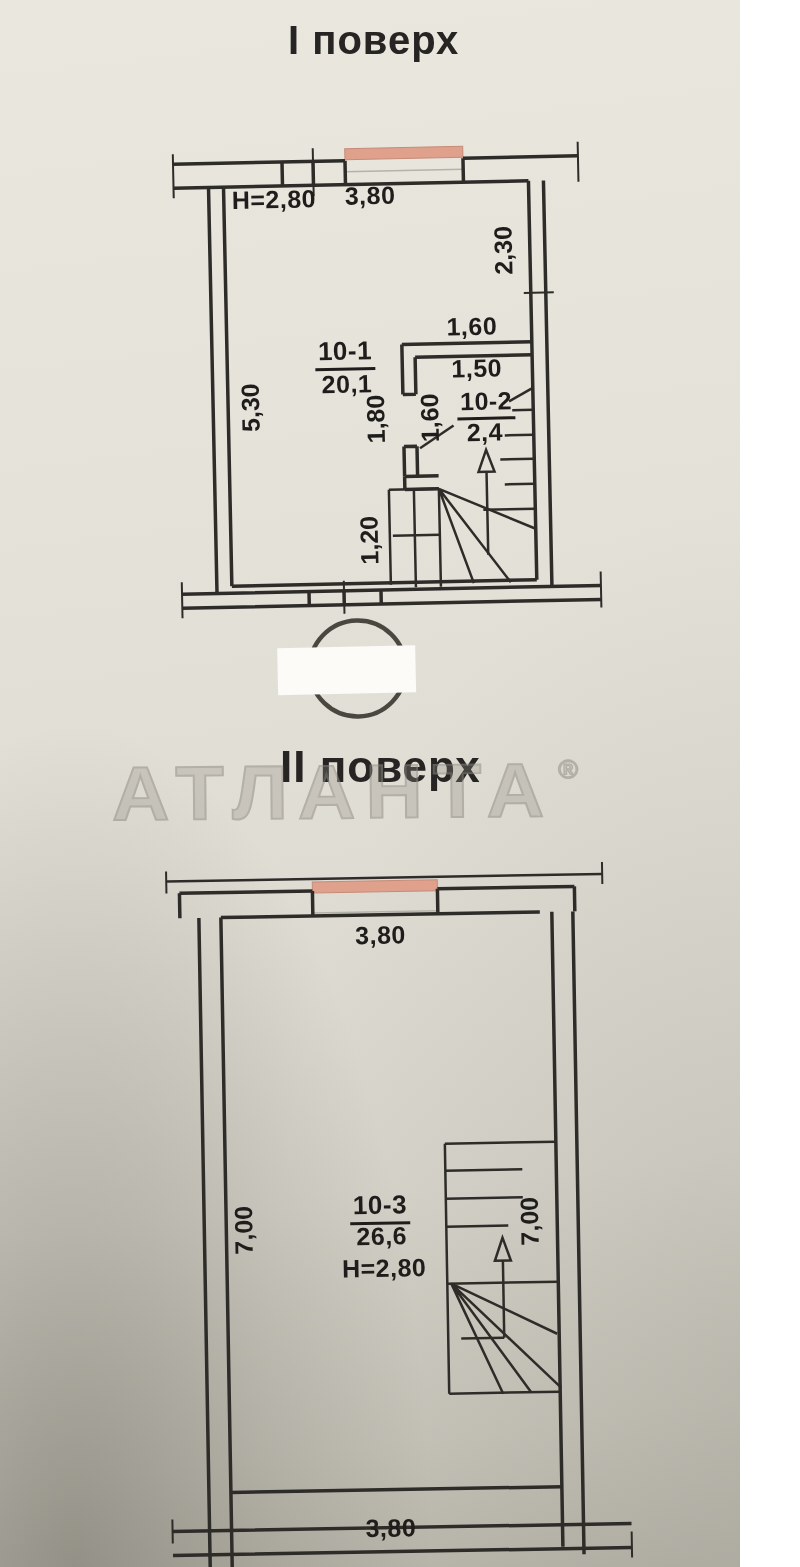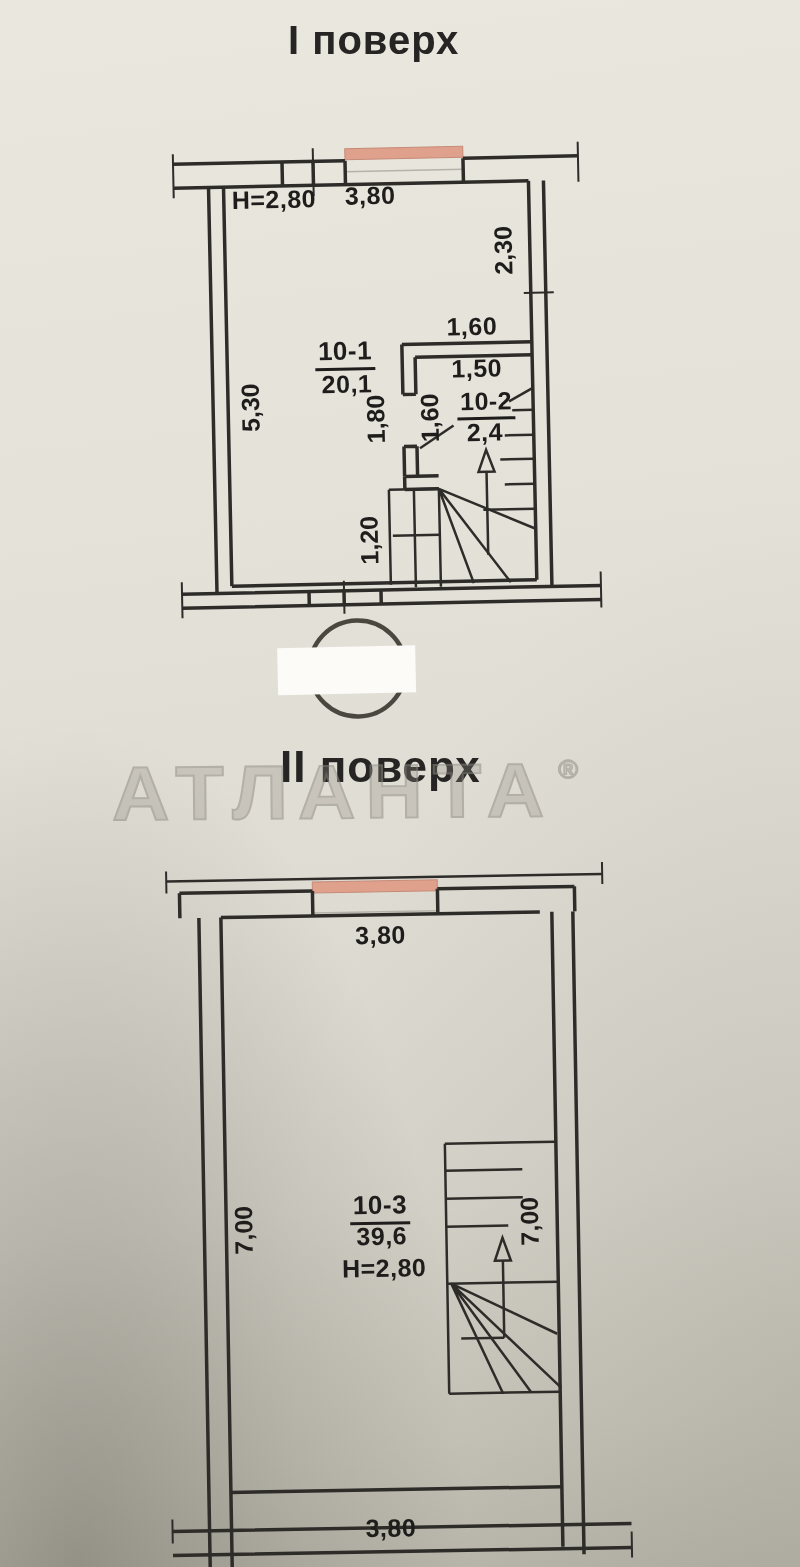--- a/index.html
+++ b/index.html
@@ -1,17 +1,17 @@
 <!DOCTYPE html>
 <html><head>
 <meta charset="utf-8">
 <style>
   html,body{margin:0;padding:0;}
   .page{
-    position:relative;width:800px;height:1567px;overflow:hidden;
+    position:relative;width:740px;height:1567px;overflow:hidden;
     font-family:"Liberation Sans","DejaVu Sans",sans-serif;color:#222;
     background:
       radial-gradient(ellipse at 10% 100%, rgba(82,80,70,0.40), rgba(82,80,70,0.0) 38%),
       radial-gradient(ellipse at 100% 88%, rgba(120,118,108,0.18), rgba(120,118,108,0.0) 45%),
       linear-gradient(173deg,#eae7df 0%,#e5e2da 30%,#dfdcd4 55%,#d7d4cb 75%,#c7c4ba 90%,#b7b4aa 100%);
   }
   .plan{position:absolute;left:0;top:0;width:800px;height:1567px;}
   .plan1{transform:rotate(-1.2deg);transform-origin:380px 400px;}
   .plan2{transform:rotate(-1deg);transform-origin:370px 1210px;}
   svg{position:absolute;overflow:visible;}
@@ -150,20 +150,20 @@
       <g stroke="#2e2c29" stroke-width="2.5" fill="none">
         <path d="M502,1340 V1263"></path>
         <polygon points="502,1240 494,1263 510,1263"></polygon>
       </g>
     </svg>
 
     <div class="lbl" style="left:360px;top:921px;">3,80</div>
     <div class="vlbl" style="left:208px;top:1215px;">7,00</div>
 
     <div class="lbl room-num" style="left:350px;top:1190px;">10-3</div>
-    <div class="lbl" style="left:356px;top:1222px;">39,6</div>
+    <div class="lbl" style="left:356px;top:1222px;">26,6</div>
     <div class="lbl" style="left:341px;top:1254px;">Н=2,80</div>
 
     <div class="vlbl" style="left:494px;top:1211px;">7,00</div>
     <div class="lbl" style="left:360px;top:1514px;">3,80</div>
   </div>
 
 </div>
 
 </body></html>

